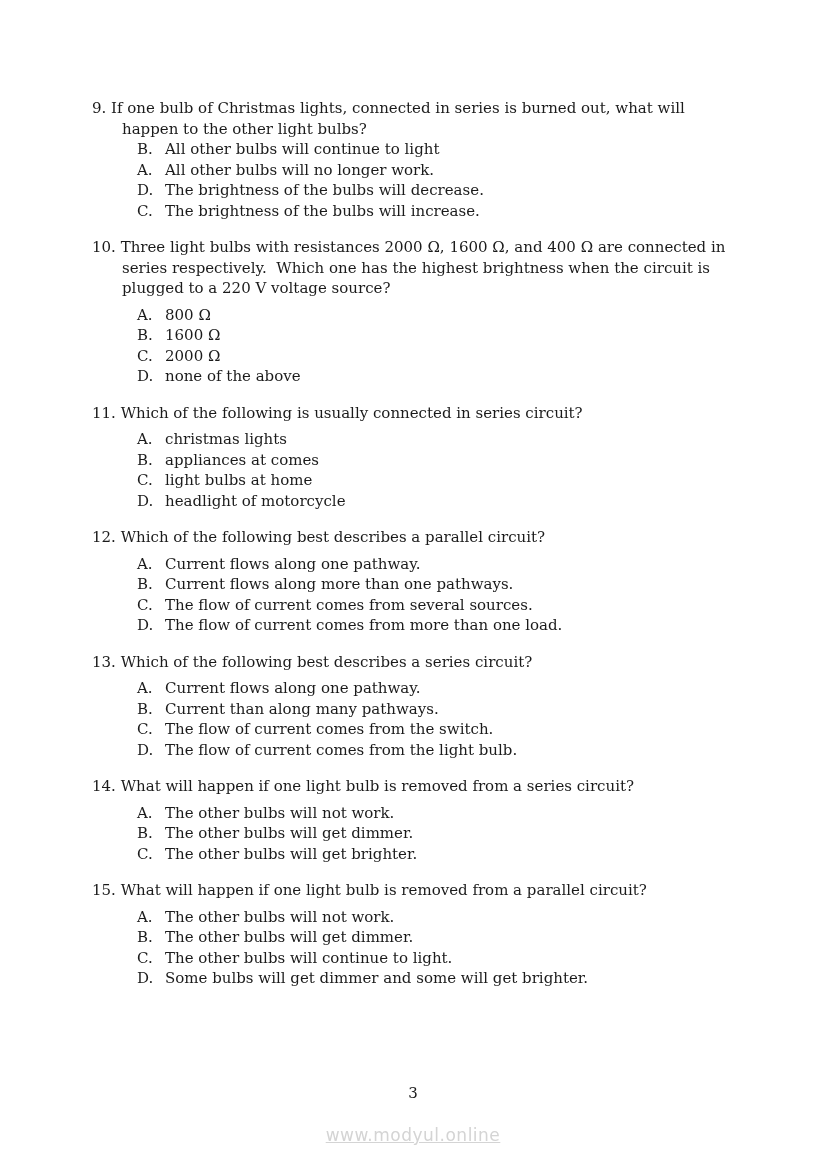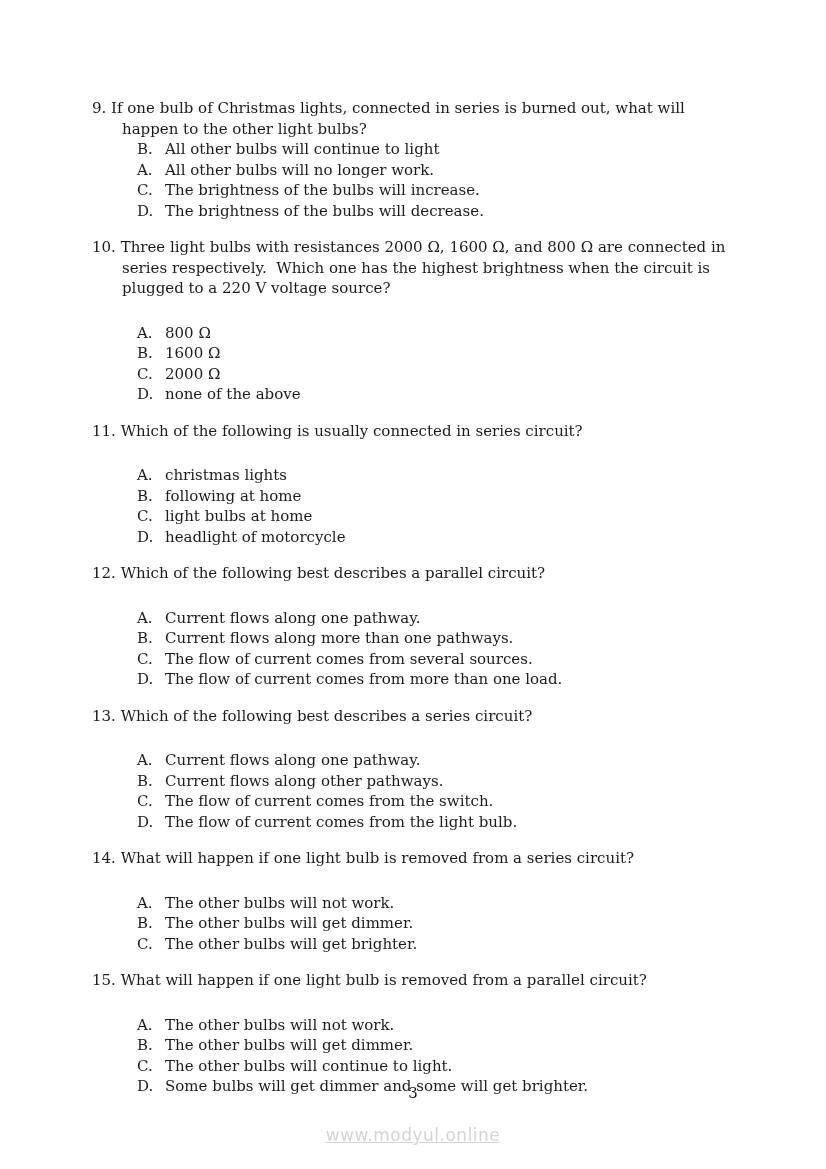--- a/index.html
+++ b/index.html
@@ -24,21 +24,21 @@
     right: 20px;
   }
   .question { margin-top: 16px; }
   .question:first-child { margin-top: 0; }
   .stem-line {
     line-height: 20.5px;
     white-space: pre;
   }
   .stem-line.cont { padding-left: 30px; }
   .qnum { white-space: pre; }
-  .options { margin-top: 24px; padding-left: 45px; }
+  .options { margin-top: 6px; padding-left: 45px; }
   .question.no-gap .options { margin-top: 0; }
   .option {
     line-height: 20.5px;
     white-space: pre;
   }
   .option .letter {
     display: inline-block;
     width: 28px;
   }
   .page-number {
@@ -69,44 +69,44 @@
 <div class="page" style="color: rgb(27, 27, 27); background: rgb(255, 255, 255);">
   <div class="content" id="questions">
       <div class="question no-gap">
         <div class="stem">
           <div class="stem-line"><span class="qnum">9. </span><span>If one bulb of Christmas lights, connected in series is burned out, what will</span></div>
           <div class="stem-line cont">happen to the other light bulbs?</div>
         </div>
         <div class="options">
           <div class="option"><span class="letter">B.</span><span class="otext">All other bulbs will continue to light</span></div>
           <div class="option"><span class="letter">A.</span><span class="otext">All other bulbs will no longer work.</span></div>
+          <div class="option"><span class="letter">D.</span><span class="otext">The brightness of the bulbs will decrease.</span></div>
           <div class="option"><span class="letter">C.</span><span class="otext">The brightness of the bulbs will increase.</span></div>
-          <div class="option"><span class="letter">D.</span><span class="otext">The brightness of the bulbs will decrease.</span></div>
         </div>
       </div>
       <div class="question">
         <div class="stem">
-          <div class="stem-line"><span class="qnum">10. </span><span>Three light bulbs with resistances 2000 Ω, 1600 Ω, and 800 Ω are connected in</span></div>
+          <div class="stem-line"><span class="qnum">10. </span><span>Three light bulbs with resistances 2000 Ω, 1600 Ω, and 400 Ω are connected in</span></div>
           <div class="stem-line cont">series respectively.  Which one has the highest brightness when the circuit is</div>
           <div class="stem-line cont">plugged to a 220 V voltage source?</div>
         </div>
         <div class="options">
           <div class="option"><span class="letter">A.</span><span class="otext">800 Ω</span></div>
           <div class="option"><span class="letter">B.</span><span class="otext">1600 Ω</span></div>
           <div class="option"><span class="letter">C.</span><span class="otext">2000 Ω</span></div>
           <div class="option"><span class="letter">D.</span><span class="otext">none of the above</span></div>
         </div>
       </div>
       <div class="question">
         <div class="stem">
           <div class="stem-line"><span class="qnum">11. </span><span>Which of the following is usually connected in series circuit?</span></div>
         </div>
         <div class="options">
           <div class="option"><span class="letter">A.</span><span class="otext">christmas lights</span></div>
-          <div class="option"><span class="letter">B.</span><span class="otext">following at home</span></div>
+          <div class="option"><span class="letter">B.</span><span class="otext">appliances at comes</span></div>
           <div class="option"><span class="letter">C.</span><span class="otext">light bulbs at home</span></div>
           <div class="option"><span class="letter">D.</span><span class="otext">headlight of motorcycle</span></div>
         </div>
       </div>
       <div class="question">
         <div class="stem">
           <div class="stem-line"><span class="qnum">12. </span><span>Which of the following best describes a parallel circuit?</span></div>
         </div>
         <div class="options">
           <div class="option"><span class="letter">A.</span><span class="otext">Current flows along one pathway.</span></div>
@@ -114,21 +114,21 @@
           <div class="option"><span class="letter">C.</span><span class="otext">The flow of current comes from several sources.</span></div>
           <div class="option"><span class="letter">D.</span><span class="otext">The flow of current comes from more than one load.</span></div>
         </div>
       </div>
       <div class="question">
         <div class="stem">
           <div class="stem-line"><span class="qnum">13. </span><span>Which of the following best describes a series circuit?</span></div>
         </div>
         <div class="options">
           <div class="option"><span class="letter">A.</span><span class="otext">Current flows along one pathway.</span></div>
-          <div class="option"><span class="letter">B.</span><span class="otext">Current flows along other pathways.</span></div>
+          <div class="option"><span class="letter">B.</span><span class="otext">Current than along many pathways.</span></div>
           <div class="option"><span class="letter">C.</span><span class="otext">The flow of current comes from the switch.</span></div>
           <div class="option"><span class="letter">D.</span><span class="otext">The flow of current comes from the light bulb.</span></div>
         </div>
       </div>
       <div class="question">
         <div class="stem">
           <div class="stem-line"><span class="qnum">14. </span><span>What will happen if one light bulb is removed from a series circuit?</span></div>
         </div>
         <div class="options">
           <div class="option"><span class="letter">A.</span><span class="otext">The other bulbs will not work.</span></div>

